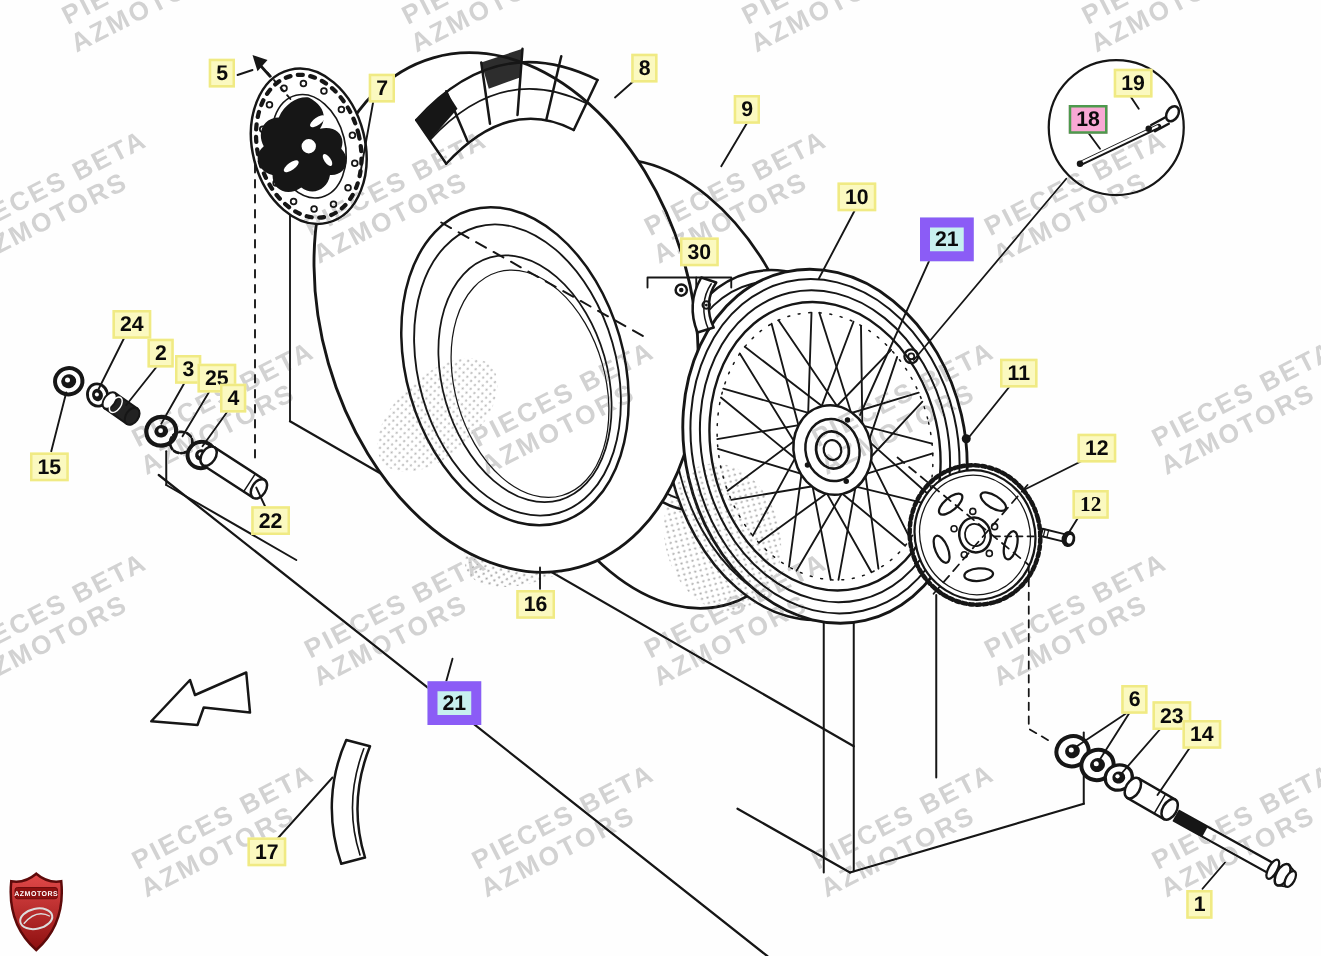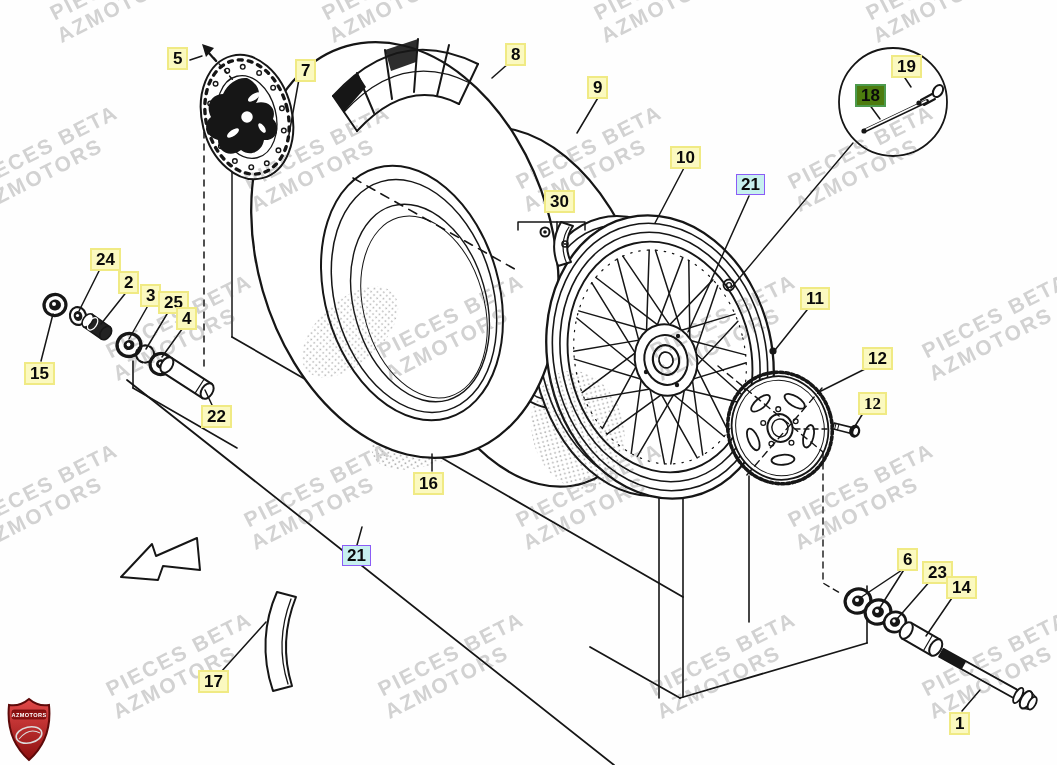--- a/index.html
+++ b/index.html
@@ -8,22 +8,22 @@
   #art{position:absolute;left:0;top:0;z-index:1;}
   #wm-layer{position:absolute;inset:0;z-index:5;mix-blend-mode:darken;pointer-events:none;}
   .wm{position:absolute;transform:translate(-50%,-50%) rotate(-27deg);
       font-weight:bold;font-size:21px;line-height:23px;letter-spacing:2px;
       color:#d2d2d2;white-space:nowrap;}
   .wm .l2{margin-left:-4px;}
   #callout-layer{position:absolute;inset:0;z-index:10;pointer-events:none;}
   .callout{position:absolute;font-weight:bold;font-size:17px;line-height:19px;
            color:#0b0b0b;padding:0 4px;}
   .callout.yellow{background:#fbf9c0;border:2px solid #f0ea84;}
-  .callout.cyan{background:#c7f0ef;border:1px solid #8b5cf6;}
-  .callout.green{background:#4d7c0f;border:2px solid #4d9a4d;}
+  .callout.cyan{background:#c7f0ef;border:8px solid #8b5cf6;}
+  .callout.green{background:#f9a8d4;border:2px solid #4d9a4d;}
   #logo{position:absolute;left:6px;top:697px;z-index:11;}
 </style>
 </head>
 <body>
 
 <div id="stage">
 
   <svg id="art" width="1057" height="765" viewBox="0 0 1057 765" stroke-linecap="round" stroke-linejoin="round">
     <defs>
       <pattern id="dots" width="4.5" height="4.5" patternUnits="userSpaceOnUse">

